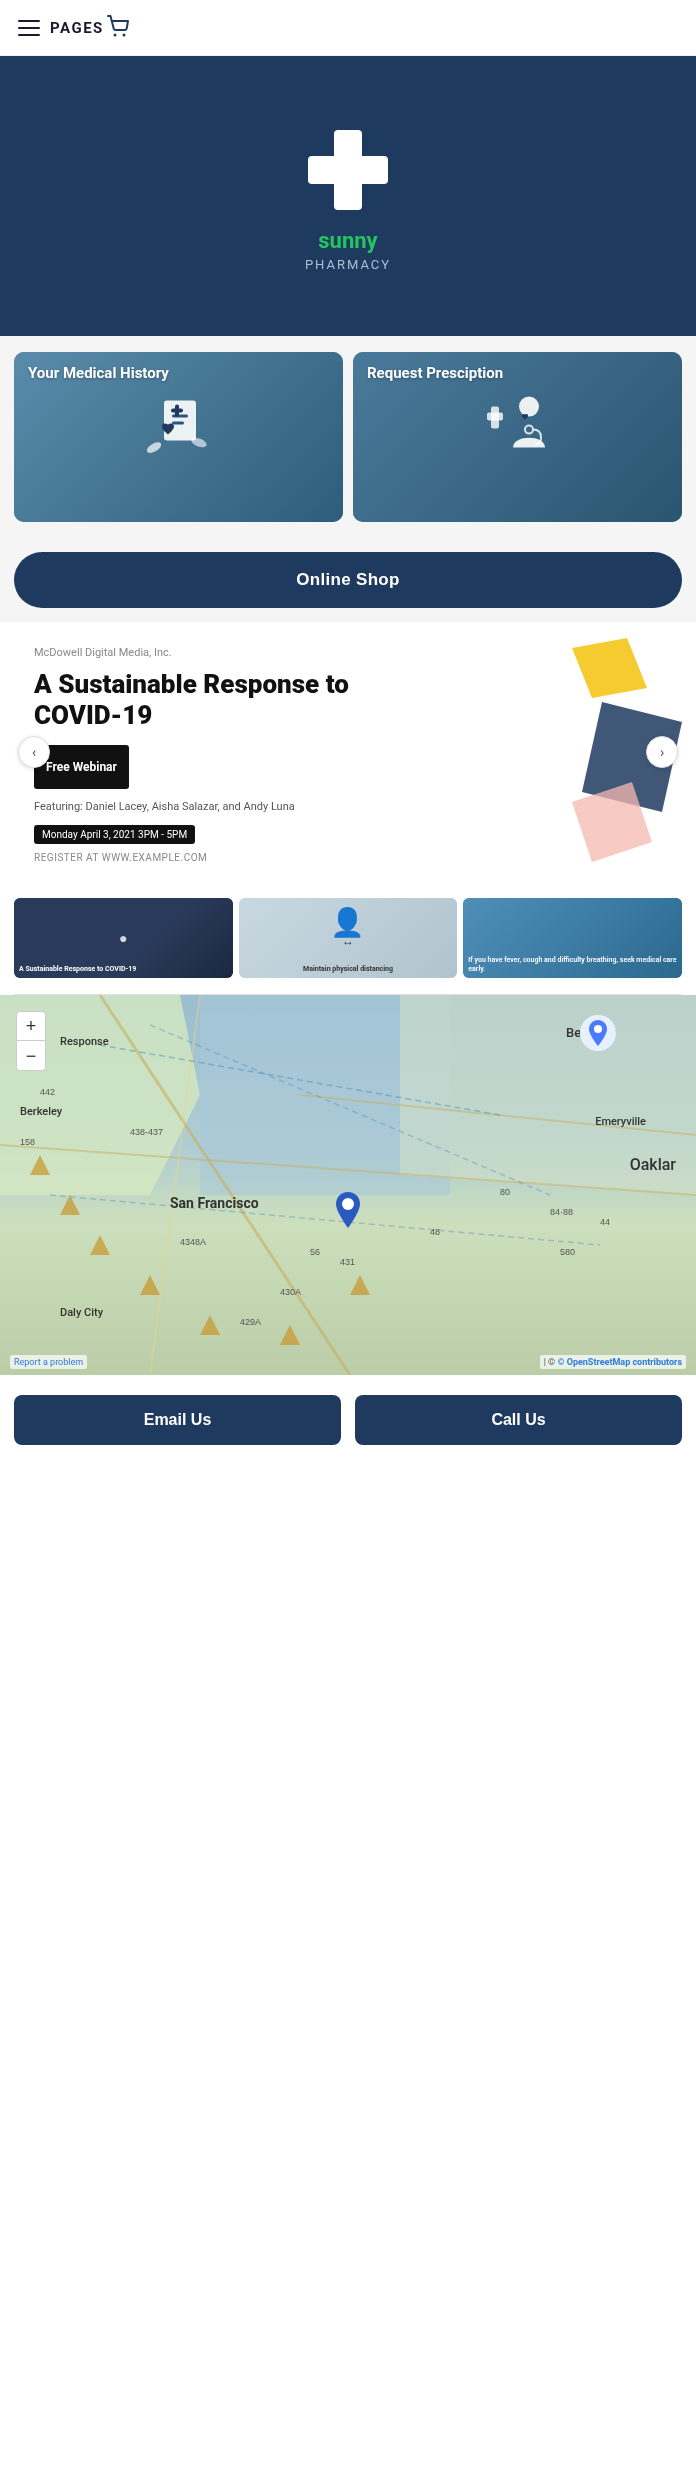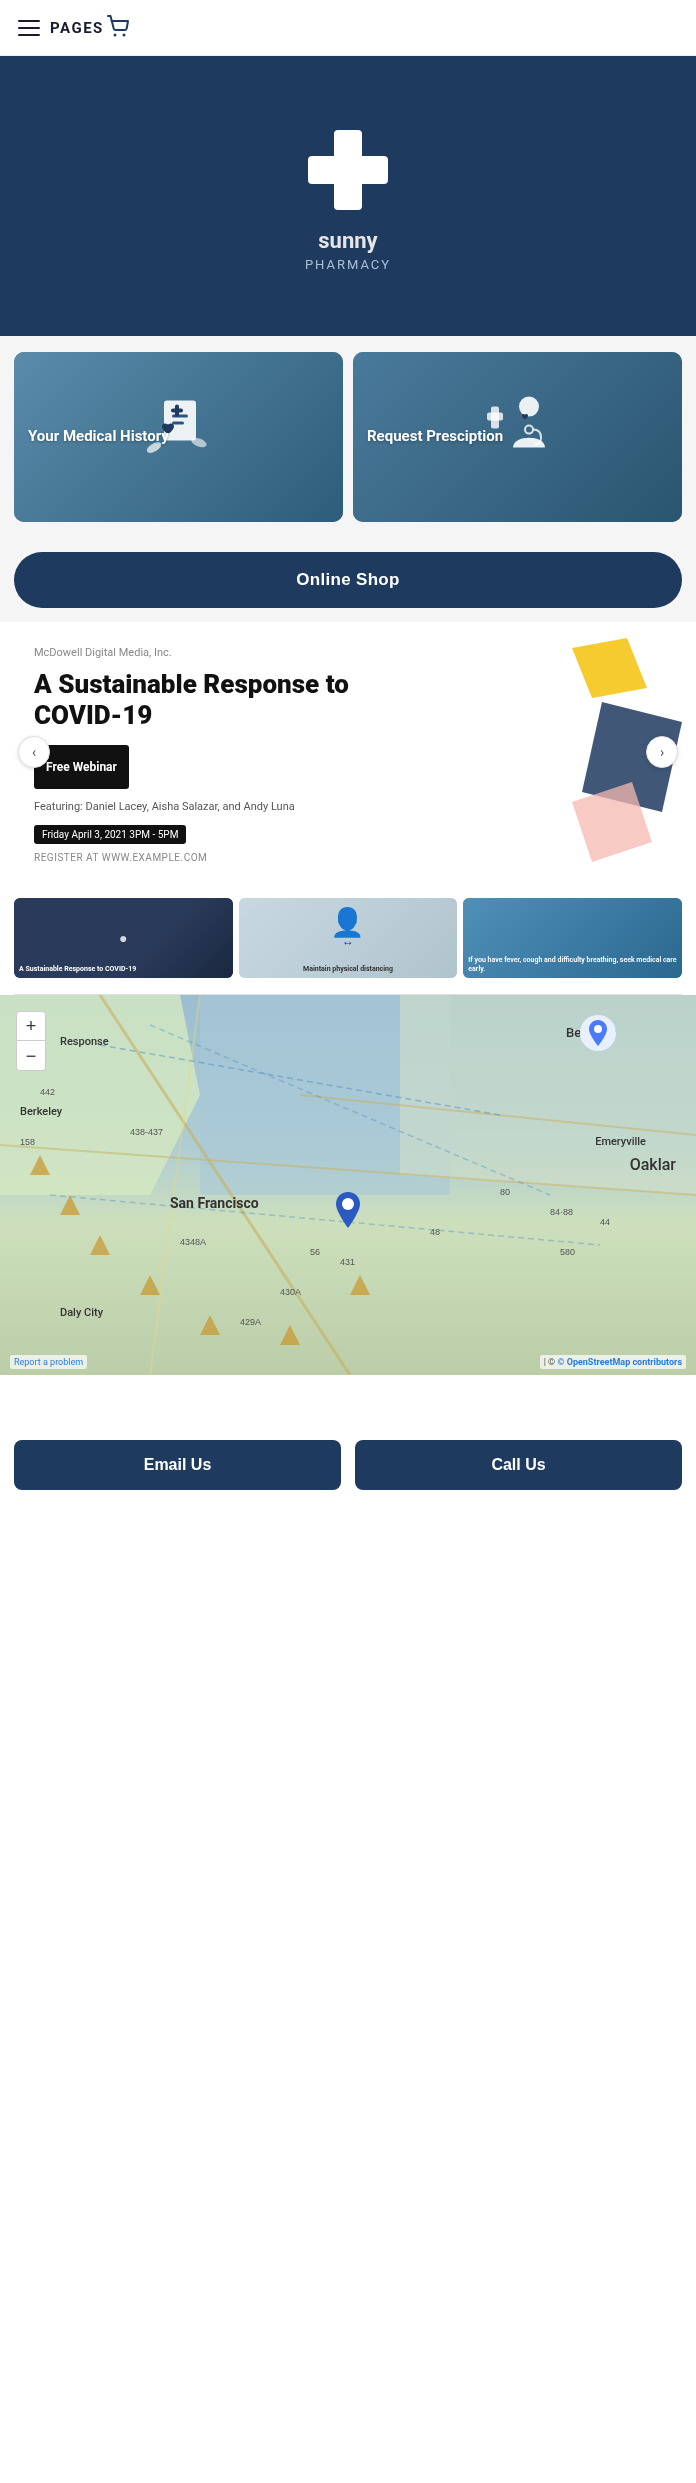--- a/index.html
+++ b/index.html
@@ -82,21 +82,21 @@
       transform: translateX(-50%);
     }
     .hero-cross::after {
       width: 80px;
       height: 28px;
       top: 50%;
       left: 0;
       transform: translateY(-50%);
     }
     .hero-name {
-      color: #e5e5e5;
+      color: #22c55e;
       font-size: 22px;
       font-weight: 700;
       margin-bottom: 4px;
     }
     .hero-subtitle {
       color: #a8c0d6;
       font-size: 13px;
       letter-spacing: 2px;
       text-transform: uppercase;
     }
@@ -109,21 +109,21 @@
       background: #f5f5f5;
     }
     .card {
       flex: 1;
       border-radius: 10px;
       overflow: hidden;
       position: relative;
       min-height: 170px;
       background: #5a7fa0;
       display: flex;
-      align-items: center;
+      align-items: flex-start;
       cursor: pointer;
     }
     .card-bg {
       position: absolute;
       inset: 0;
       background: linear-gradient(135deg, #6a8fb5 0%, #3d6a8a 100%);
     }
     .card-label {
       position: relative;
       z-index: 2;
@@ -362,21 +362,20 @@
       font-size: 18px;
       z-index: 10;
     }
 
     
     .action-buttons {
       display: flex;
       gap: 14px;
       padding: 20px 14px;
       background: #fff;
-      margin-top: 45px;
     }
     .action-btn {
       flex: 1;
       background: #1e3a5f;
       color: #fff;
       border: none;
       border-radius: 8px;
       padding: 16px 10px;
       font-size: 16px;
       font-weight: 600;
@@ -493,21 +492,21 @@
       <polygon points="20,0 100,20 80,110 0,90" fill="#1e3a5f" opacity="0.85"></polygon>
     </svg>
     <svg class="shape-pink" width="80" height="80" viewBox="0 0 80 80">
       <polygon points="0,20 60,0 80,60 20,80" fill="#f4b8b0" opacity="0.75"></polygon>
     </svg>
 
     <div class="article-publisher">McDowell Digital Media, Inc.</div>
     <div class="article-title">A Sustainable Response to COVID-19</div>
     <span class="free-webinar-badge">Free Webinar</span>
     <div class="article-featuring">Featuring: Daniel Lacey, Aisha Salazar, and Andy Luna</div>
-    <div class="article-date-badge">Friday April 3, 2021 3PM - 5PM</div>
+    <div class="article-date-badge">Monday April 3, 2021 3PM - 5PM</div>
     <div class="article-register">REGISTER AT WWW.EXAMPLE.COM</div>
   </div>
 </section>
 
 <section class="thumbnail-strip">
 
   <div class="thumb thumb-dark">
     <div style="position:absolute;inset:0;background:linear-gradient(135deg,#2a3a5a 60%,#1a2840 100%);border-radius:6px;"></div>
 
     <div style="position:absolute;top:50%;left:50%;transform:translate(-50%,-50%);font-size:14px;color:rgba(255,255,255,0.8);">●</div>
@@ -572,21 +571,21 @@
     <text x="40" y="100" font-size="9" fill="#555" font-family="sans-serif">442</text>
     <text x="20" y="150" font-size="9" fill="#555" font-family="sans-serif">158</text>
     <text x="130" y="140" font-size="9" fill="#555" font-family="sans-serif">438-437</text>
   </svg>
 
   <span class="map-label" style="top:40px; left:60px;">Response</span>
   <span class="map-label" style="top:110px; left:20px;">Berkeley</span>
   <span class="map-label" style="top:200px; left:170px; font-weight:700; font-size:14px;">San Francisco</span>
   <span class="map-label" style="bottom:56px; left:60px;">Daly City</span>
   <span class="map-label" style="top:30px; right:80px; font-size:13px;">Berkeley</span>
-  <span class="map-label" style="top:120px; right:50px;margin-top:20px;">Emeryville</span>
+  <span class="map-label" style="top:120px; right:50px;">Emeryville</span>
   <span class="map-label" style="top:160px; right:20px; font-size:16px;">Oaklar</span>
 
   <div class="map-location-pin">
     <svg width="22" height="26" viewBox="0 0 22 26">
       <path d="M11 0C6 0 2 4 2 9C2 15 11 26 11 26C11 26 20 15 20 9C20 4 16 0 11 0Z" fill="#4a7aff"></path>
       <circle cx="11" cy="9" r="4" fill="white"></circle>
     </svg>
   </div>
 
   <div class="map-pin">

